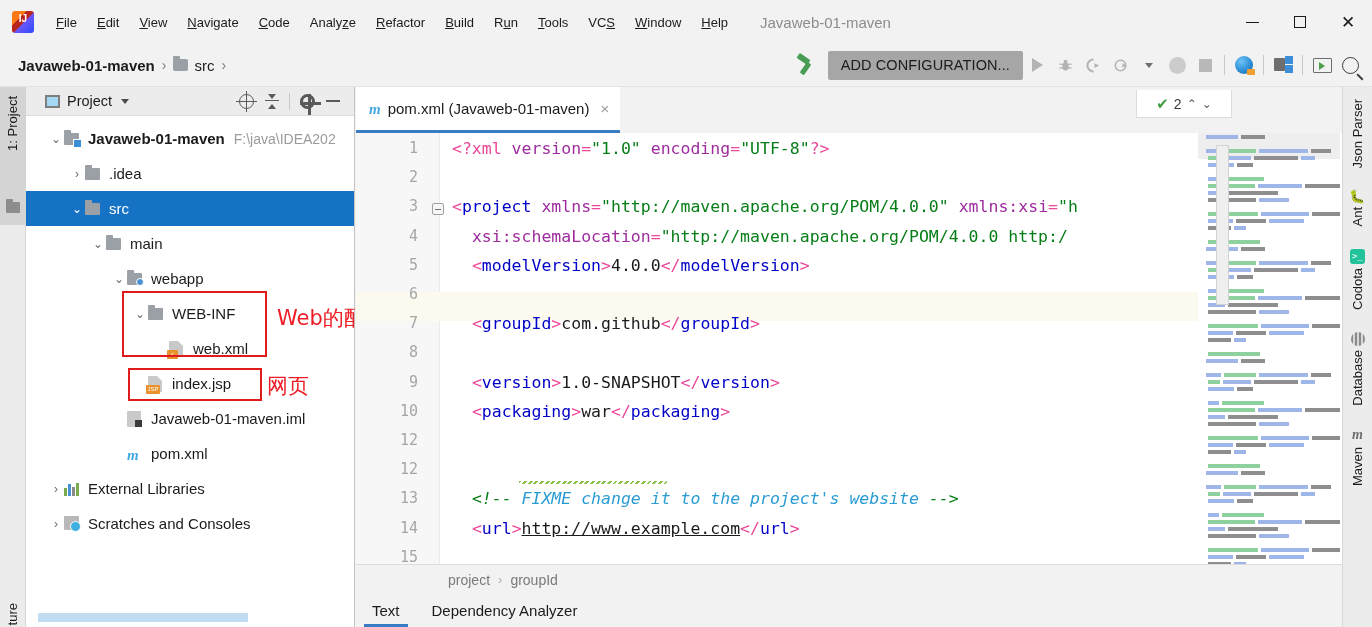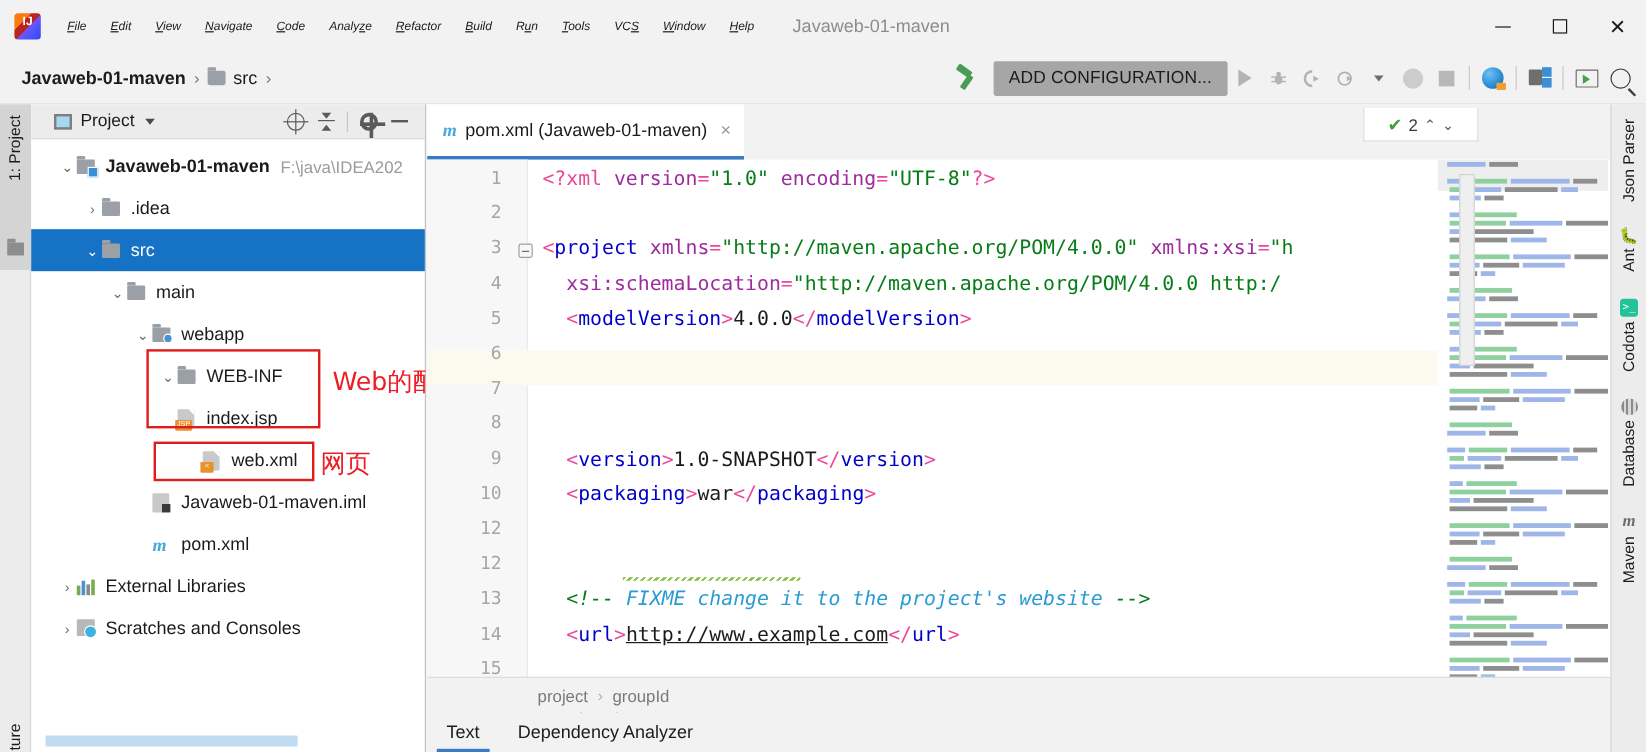--- a/index.html
+++ b/index.html
@@ -22,23 +22,22 @@
     background: linear-gradient(135deg,#f97a12 0%,#f97a12 32%,#b9261d 33%,#b9261d 52%,#6b57ff 53%,#2b4af7 100%);
     flex: none;
   }
   .ij-logo::after {
     content: "IJ"; position: absolute; left: 0; right: 0; top: 2px;
     text-align: center; color: #fff; font-size: 10px; font-weight: bold;
     font-family: "Liberation Sans", sans-serif;
   }
   .menu { display: flex; align-items: center; height: 44px; }
   .menu-item {
-    font-size: 10px; color: #1b1b1b; padding: 4px 10px; cursor: default;
+    font-size: 13px; color: #1b1b1b; padding: 4px 10px; cursor: default;
     white-space: nowrap;
-    font-style: italic;
   }
   .menu-item u { text-decoration: underline; }
   .win-title {
     font-size: 15px; color: #8c8c8c; margin-left: 22px; white-space: nowrap;
   }
   .win-ctrls {
     position: absolute; right: 0; top: 0; height: 44px; display: flex; align-items: center;
   }
   .win-btn {
     width: 48px; height: 44px; display: flex; align-items: center; justify-content: center;
@@ -550,36 +549,36 @@
           <span>webapp</span>
         </div>
         <div class="row">
           <span class="arrow" style="margin-left: 106px;">⌄</span>
           <span class="ic">
             <div class="ic-folder"></div>
           </span>
           <span>WEB-INF</span>
         </div>
         <div class="row">
+          <span class="arrow" style="margin-left: 127px;"></span>
+          <span class="ic">
+            <div class="ic-xml">
+              <span class="badge">&lt;</span>
+            </div>
+          </span>
+          <span>web.xml</span>
+        </div>
+        <div class="row">
           <span class="arrow" style="margin-left: 106px;"></span>
           <span class="ic">
             <div class="ic-xml ic-jsp">
               <span class="badge">JSP</span>
             </div>
           </span>
           <span>index.jsp</span>
-        </div>
-        <div class="row">
-          <span class="arrow" style="margin-left: 127px;"></span>
-          <span class="ic">
-            <div class="ic-xml">
-              <span class="badge">&lt;</span>
-            </div>
-          </span>
-          <span>web.xml</span>
         </div>
         <div class="row">
           <span class="arrow" style="margin-left: 85px;"></span>
           <span class="ic">
             <div class="ic-iml"></div>
           </span>
           <span>Javaweb-01-maven.iml</span>
         </div>
         <div class="row">
           <span class="arrow" style="margin-left: 85px;"></span>
@@ -640,20 +639,21 @@
         <div class="cl" style="top: 35.2px;"></div>
         <div class="ln" style="top: 64.4px;">3</div>
         <div class="cl" style="top: 64.4px;"><span class="punc">&lt;</span><span class="tagname">project</span> <span class="attr">xmlns</span><span class="punc">=</span><span class="str">"http://maven.apache.org/POM/4.0.0"</span> <span class="attr">xmlns:xsi</span><span class="punc">=</span><span class="str">"h</span></div>
         <div class="ln" style="top: 93.6px;">4</div>
         <div class="cl" style="top: 93.6px;">  <span class="attr">xsi:schemaLocation</span><span class="punc">=</span><span class="str">"http://maven.apache.org/POM/4.0.0 http:/</span></div>
         <div class="ln" style="top: 122.8px;">5</div>
         <div class="cl" style="top: 122.8px;">  <span class="punc">&lt;</span><span class="tagname">modelVersion</span><span class="punc">&gt;</span><span class="txt">4.0.0</span><span class="punc">&lt;/</span><span class="tagname">modelVersion</span><span class="punc">&gt;</span></div>
         <div class="ln" style="top: 152px;">6</div>
         <div class="cl" style="top: 152px;"></div>
         <div class="ln" style="top: 181.2px;">7</div>
+        <div class="cl" style="top: 181.2px;">  <span class="punc">&lt;</span><span class="tagname">groupId</span><span class="punc">&gt;</span><span class="txt">com.github</span><span class="punc">&lt;/</span><span class="tagname">groupId</span><span class="punc">&gt;</span></div>
         <div class="ln" style="top: 210.4px;">8</div>
         <div class="ln" style="top: 239.6px;">9</div>
         <div class="cl" style="top: 239.6px;">  <span class="punc">&lt;</span><span class="tagname">version</span><span class="punc">&gt;</span><span class="txt">1.0-SNAPSHOT</span><span class="punc">&lt;/</span><span class="tagname">version</span><span class="punc">&gt;</span></div>
         <div class="ln" style="top: 268.8px;">10</div>
         <div class="cl" style="top: 268.8px;">  <span class="punc">&lt;</span><span class="tagname">packaging</span><span class="punc">&gt;</span><span class="txt">war</span><span class="punc">&lt;/</span><span class="tagname">packaging</span><span class="punc">&gt;</span></div>
         <div class="ln" style="top: 298px;">12</div>
         <div class="cl" style="top: 298px;"></div>
         <div class="ln" style="top: 327.2px;">12</div>
         <div class="ln" style="top: 356.4px;">13</div>
         <div class="cl" style="top: 356.4px;">  <span class="cmt-green">&lt;!--</span> <span class="cmt">FIXME change it to the project's website</span> <span class="cmt-green">--&gt;</span></div>

